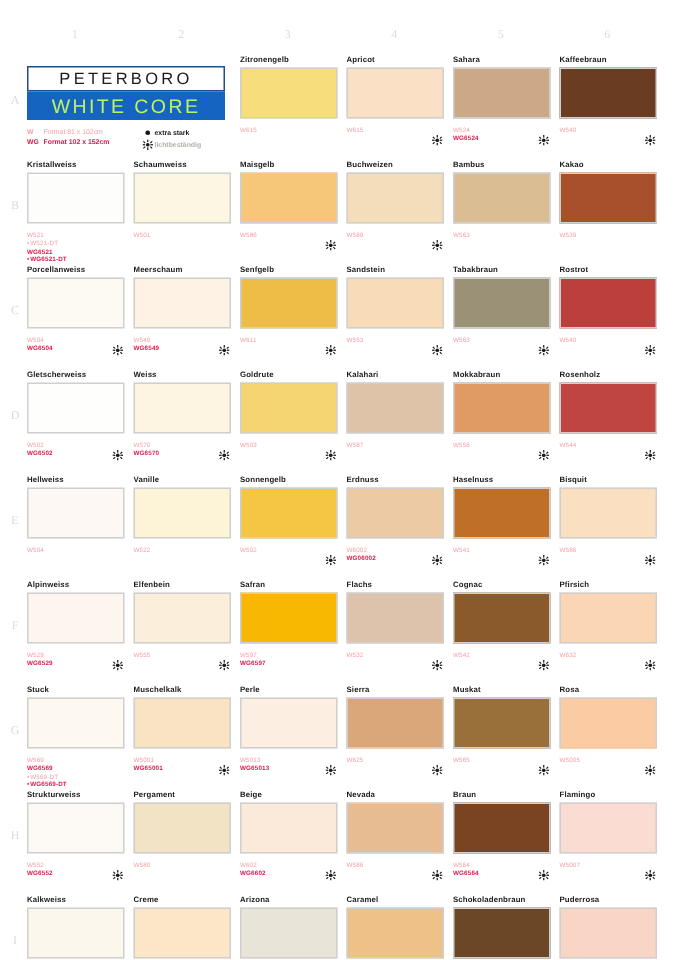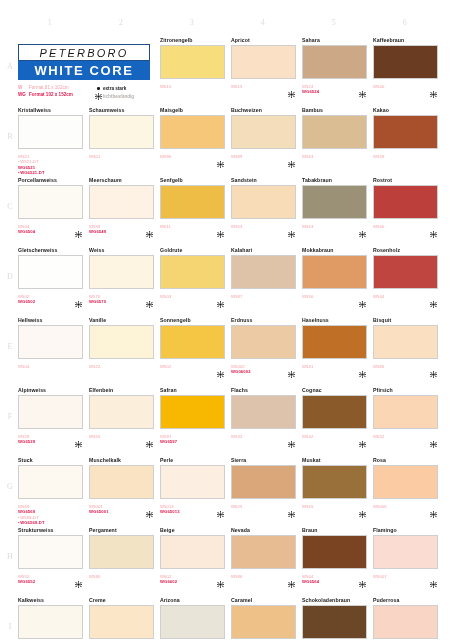--- a/index.html
+++ b/index.html
@@ -131,32 +131,31 @@
     border: 1.2px solid #1f4e8c;
     padding: 2px 4px 1px 4px;
     text-align: center;
   }
   .logo-top-text {
     font-size: 11px;
     font-weight: normal;
     letter-spacing: 2.2px;
     color: #1b1b1b;
     font-family: "Liberation Sans", sans-serif;
-    font-style: italic;
   }
   .logo-bottom {
     background: #1565c0;
     padding: 2px 4px 2px 4px;
     text-align: center;
   }
   .logo-bottom-text {
     font-size: 13px;
-    font-weight: bold;
+    font-weight: normal;
     letter-spacing: 1.6px;
-    color: #ffffff;
+    color: #bef264;
   }
   .logo-info {
     display: flex;
     margin-top: 5px;
     font-size: 4.6px;
   }
   .fmt-col { width: 76px; }
   .fmt-row { display: flex; line-height: 6.6px; }
   .fmt-key {
     width: 11px;

